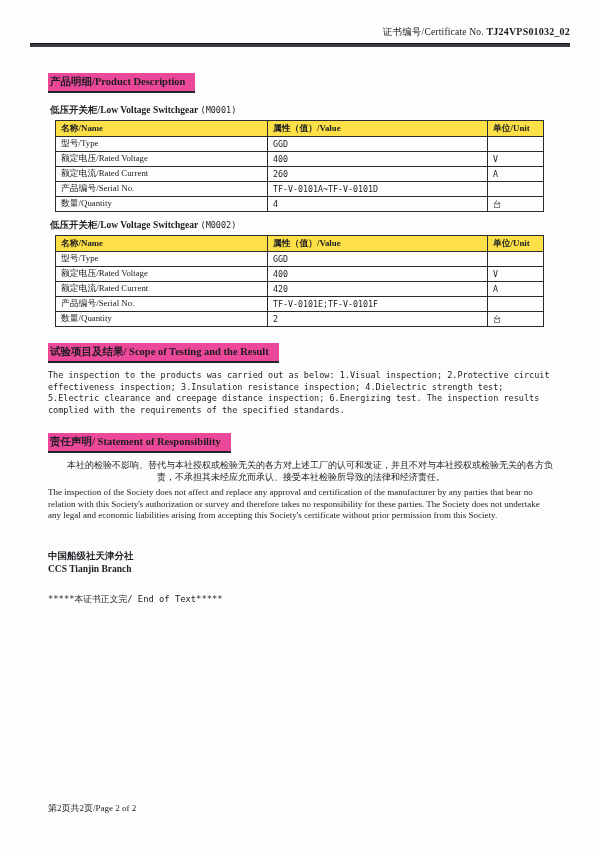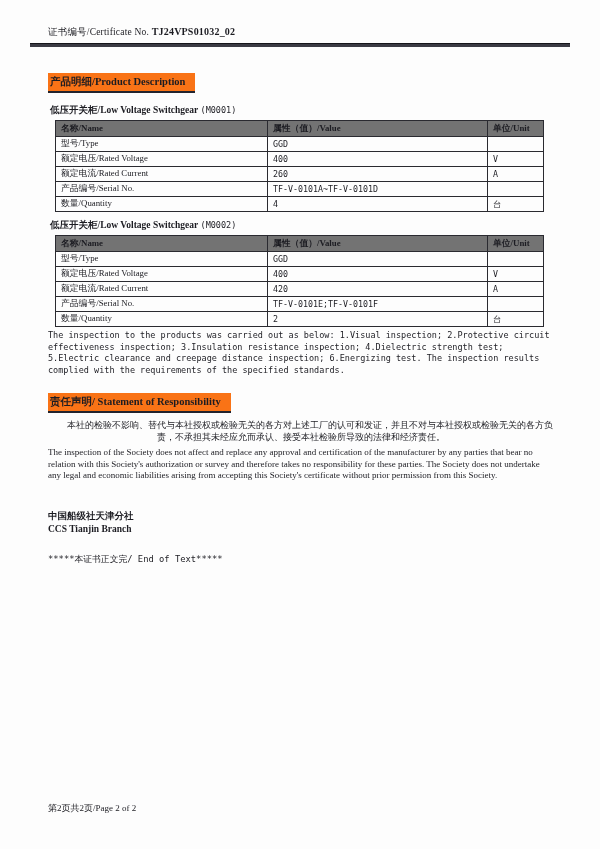--- a/index.html
+++ b/index.html
@@ -8,37 +8,38 @@
     width:600px;height:849px;
     margin:0 auto;
     background:#fdfdfd;
     font-family:"Liberation Serif","DejaVu Serif",serif;
     color:#1c1c22;
     box-sizing:border-box;
     padding:26px 30px 0 48px;
     overflow:hidden;
   }
   .cert-header{
+    text-align:right;
     font-size:9.5px;
     letter-spacing:.2px;
     padding-bottom:4px;
   }
   .cert-header b{font-size:10px;}
   .top-rule{
     height:3px;
     background:#3b3b44;
     border-top:1px solid #15151a;
     margin-left:-18px;
     margin-bottom:24px;
   }
   .section-title{
     display:inline-block;
     font-weight:bold;
     font-size:10.5px;
-    background:#f97316;
+    background:#ec4899;
     padding:2px 10px 2px 2px;
     border-bottom:2px solid #23242e;
     margin:0 0 4px 0;
   }
   .block{margin:0;}
   .tbl-caption{
     font-weight:bold;
     font-size:9.5px;
     margin:7px 0 3px 2px;
   }
@@ -56,21 +57,21 @@
   table.prod th, table.prod td{
     border:1px solid #2a2a30;
     font-size:8.8px;
     padding:1px 5px;
     height:12px;
     text-align:left;
     overflow:hidden;
     white-space:nowrap;
   }
   table.prod th{
-    background:#737373;
+    background:#fde047;
     font-weight:bold;
     height:13px;
   }
   table.prod td.c-value, table.prod td.c-unit{
     font-family:"DejaVu Sans Mono","Liberation Mono",monospace;
     font-size:8.3px;
   }
   .para-mono{
     font-family:"DejaVu Sans Mono","Liberation Mono",monospace;
     font-size:8.5px;
@@ -210,20 +211,23 @@
             <tr>
               <td class="c-name">数量/Quantity</td>
               <td class="c-value">2</td>
               <td class="c-unit">台</td>
             </tr>
           </tbody>
     </table>
   </div>
 </div>
 
+  <div class="gap-md">
+    <span class="section-title">试验项目及结果/ Scope of Testing and the Result</span>
+  </div>
   <p class="para-mono">The inspection to the products was carried out as below: 1.Visual inspection; 2.Protective circuit effectiveness inspection; 3.Insulation resistance inspection; 4.Dielectric strength test; 5.Electric clearance and creepage distance inspection; 6.Energizing test. The inspection results complied with the requirements of the specified standards.</p>
 
   <div class="gap-md">
     <span class="section-title">责任声明/ Statement of Responsibility</span>
   </div>
   <p class="para-serif indent2">本社的检验不影响、替代与本社授权或检验无关的各方对上述工厂的认可和发证，并且不对与本社授权或检验无关的各方负责，不承担其未经应允而承认、接受本社检验所导致的法律和经济责任。</p>
   <p class="para-serif">The inspection of the Society does not affect and replace any approval and certification of the manufacturer by any parties that bear no relation with this Society's authorization or survey and therefore takes no responsibility for these parties. The Society does not undertake any legal and economic liabilities arising from accepting this Society's certificate without prior permission from this Society.</p>
 
   <div class="org">
     <div>中国船级社天津分社</div>

